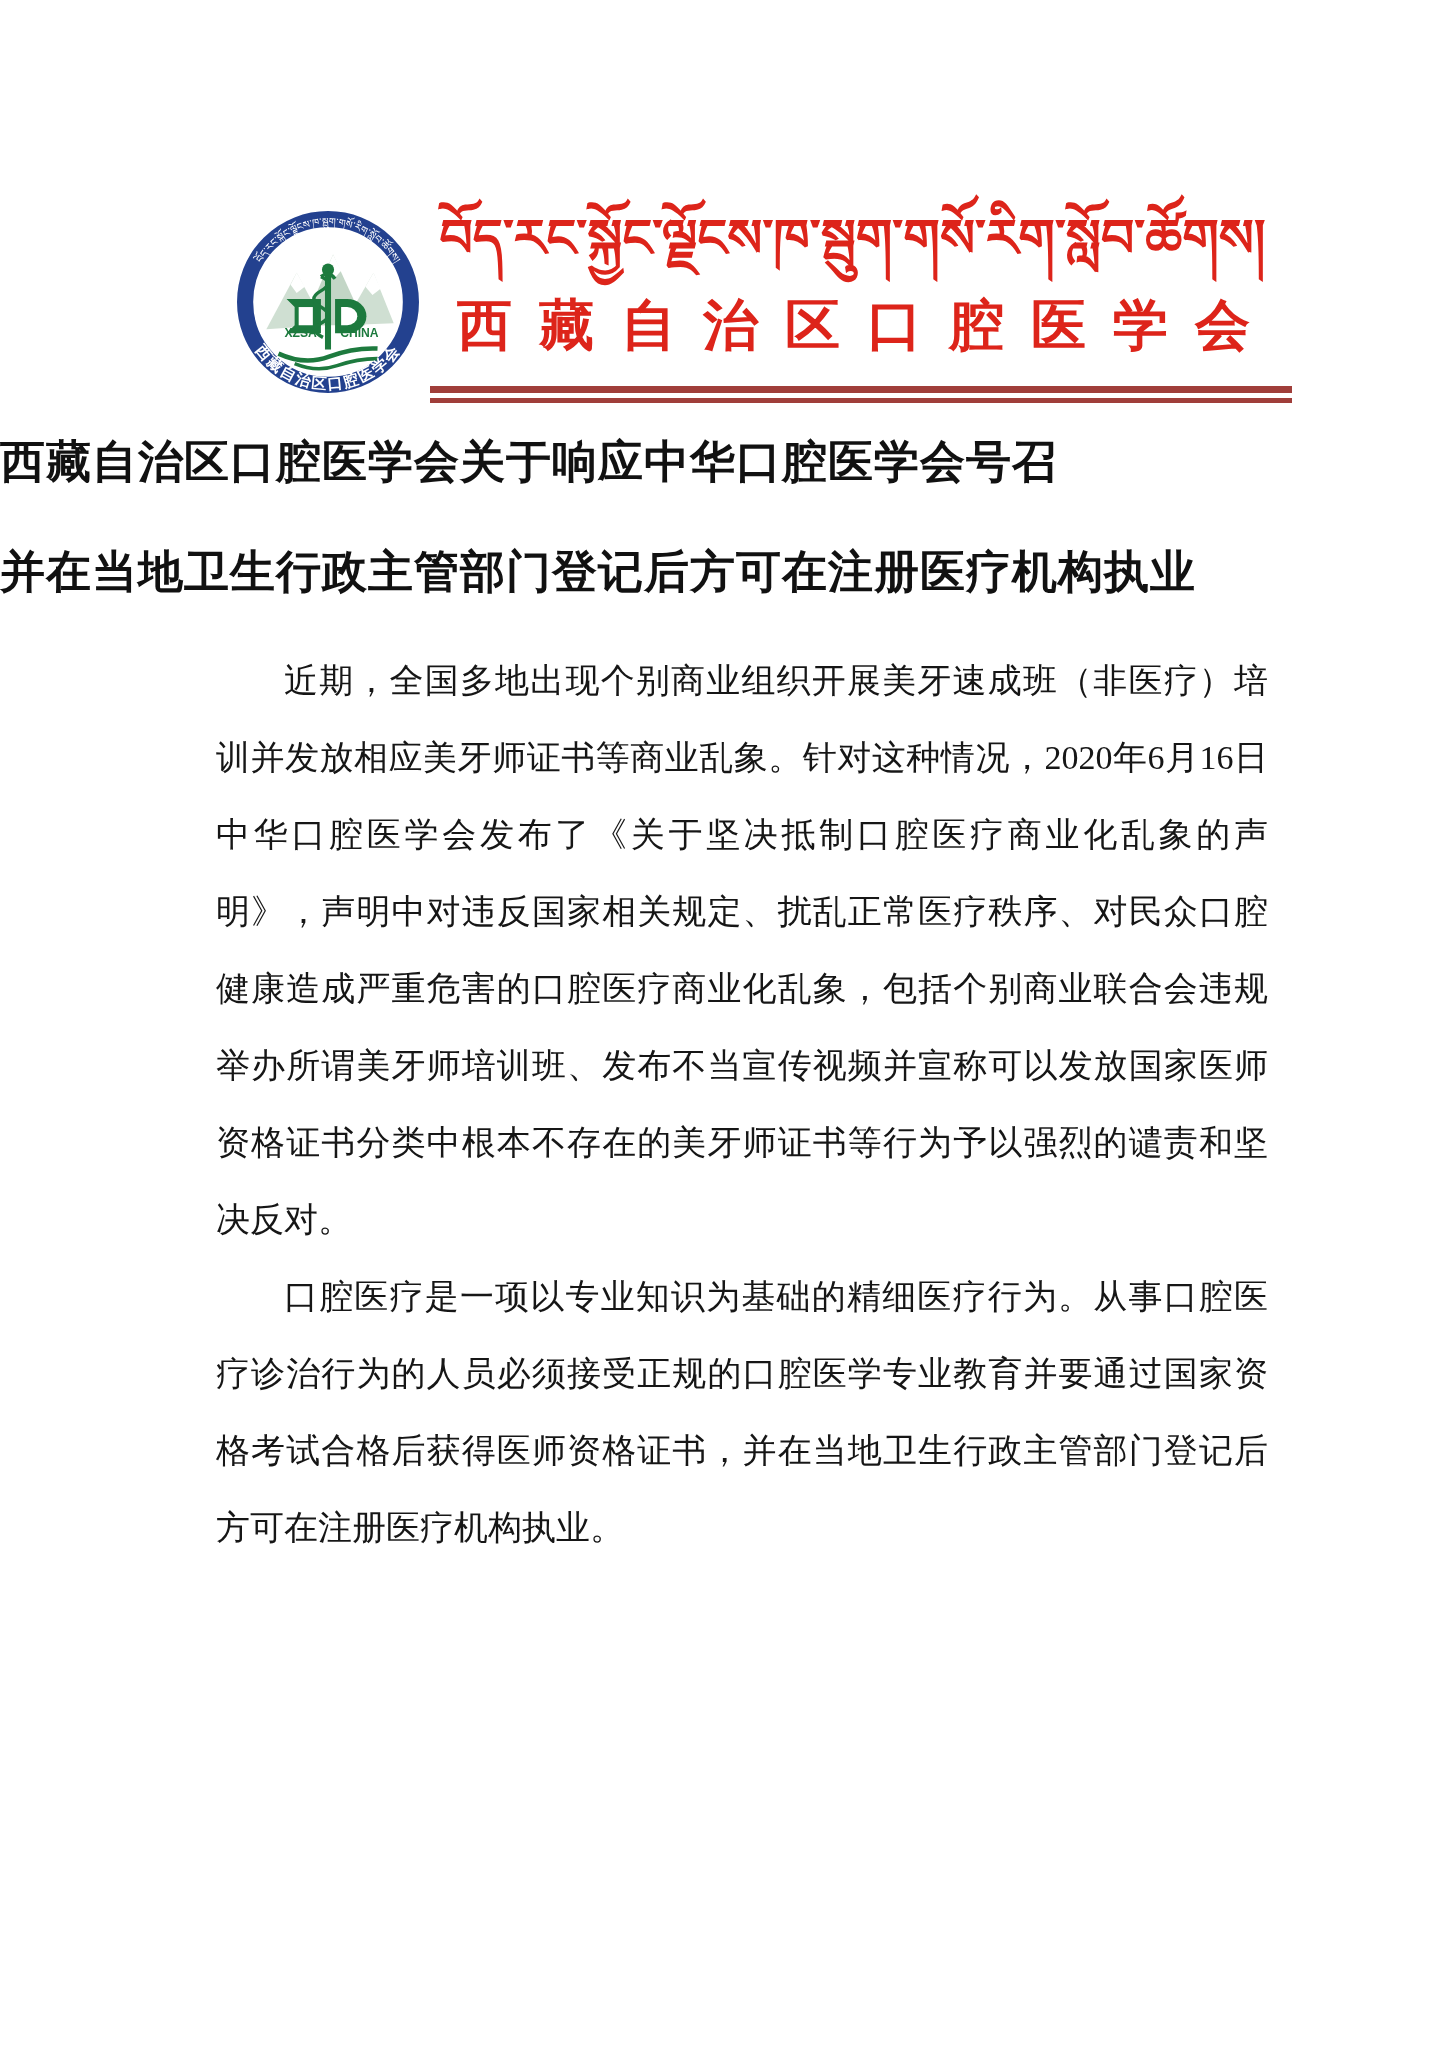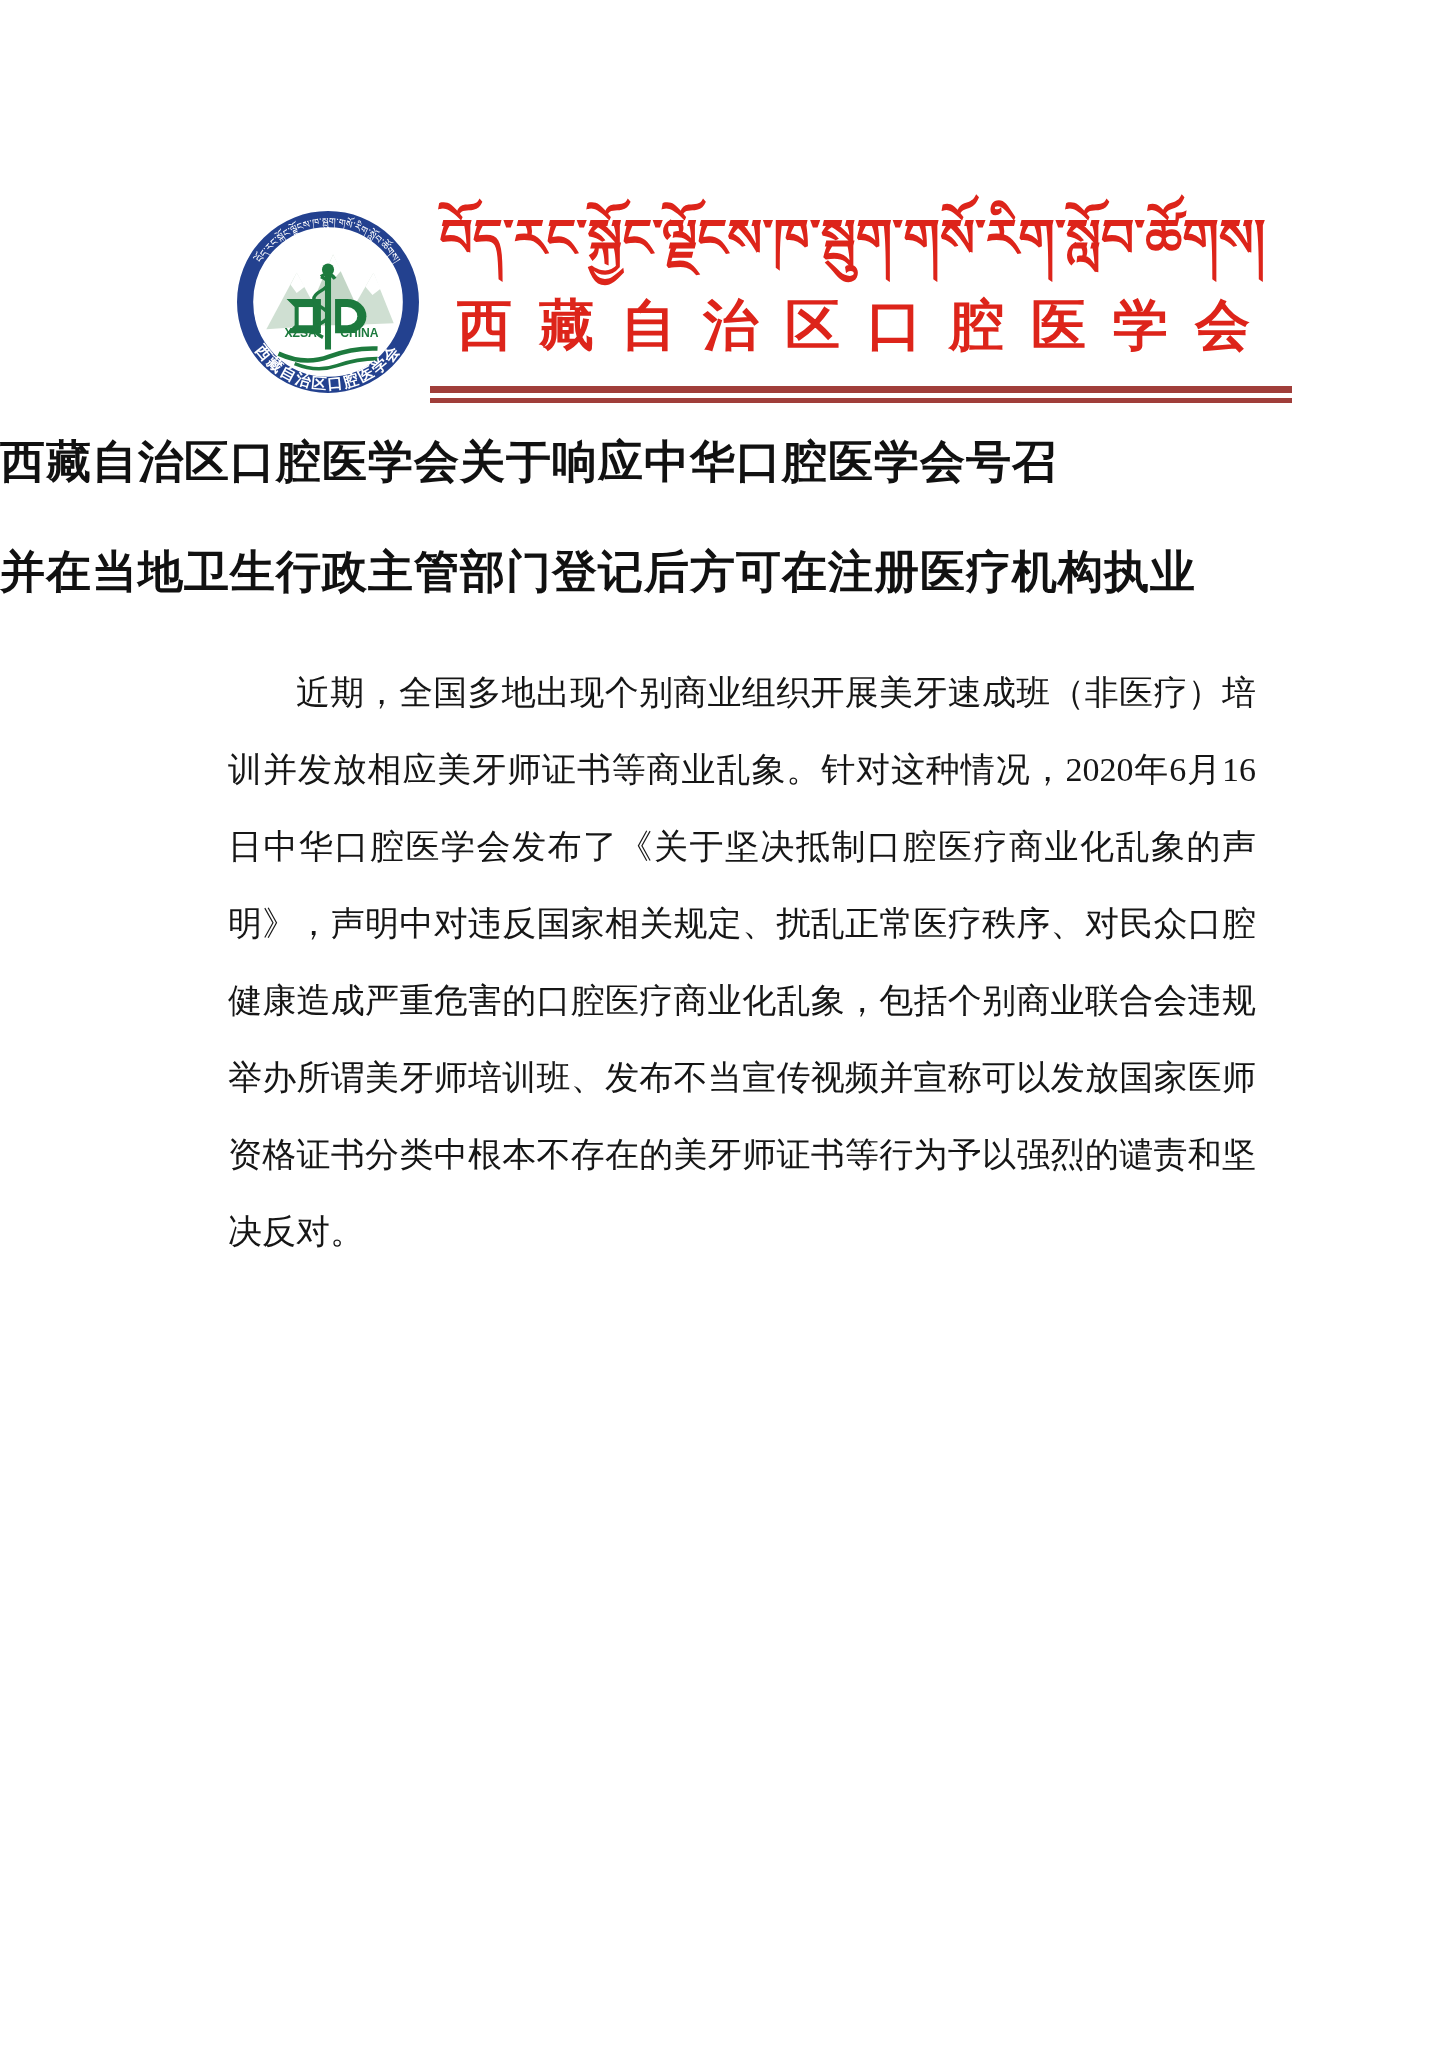--- a/index.html
+++ b/index.html
@@ -40,21 +40,21 @@
     position:absolute;left:0;top:407px;width:1448px;
     text-align:left;font-weight:bold;font-size:45px;line-height:110px;
     color:#111;letter-spacing:1px;white-space:nowrap;
   }
   
   .doc-body{
     position:absolute;left:216px;top:642px;width:1052px;
     font-size:34px;line-height:77px;color:#161616;
     text-align:justify;
   }
-  .doc-body p{margin:12px;text-indent:2em;}
+  .doc-body p{margin:0;text-indent:2em;}
   
   .ring-cn{font-family:"Liberation Sans","DejaVu Sans",sans-serif;}
 </style>
 </head>
 <body>
 
 <div class="page">
 
   <svg class="logo" viewBox="0 0 182 182" aria-hidden="true">
 
@@ -107,15 +107,16 @@
 
   <div class="double-rule"></div>
 
   <div class="doc-title">
     <div>西藏自治区口腔医学会关于响应中华口腔医学会号召</div>
     <div>并在当地卫生行政主管部门登记后方可在注册医疗机构执业</div>
   </div>
 
   <div class="doc-body">
     <p>近期，全国多地出现个别商业组织开展美牙速成班（非医疗）培训并发放相应美牙师证书等商业乱象。针对这种情况，2020年6月16日中华口腔医学会发布了《关于坚决抵制口腔医疗商业化乱象的声明》，声明中对违反国家相关规定、扰乱正常医疗秩序、对民众口腔健康造成严重危害的口腔医疗商业化乱象，包括个别商业联合会违规举办所谓美牙师培训班、发布不当宣传视频并宣称可以发放国家医师资格证书分类中根本不存在的美牙师证书等行为予以强烈的谴责和坚决反对。</p>
+    <p>口腔医疗是一项以专业知识为基础的精细医疗行为。从事口腔医疗诊治行为的人员必须接受正规的口腔医学专业教育并要通过国家资格考试合格后获得医师资格证书，并在当地卫生行政主管部门登记后方可在注册医疗机构执业。</p>
   </div>
 
 </div>
 
 </body></html>

